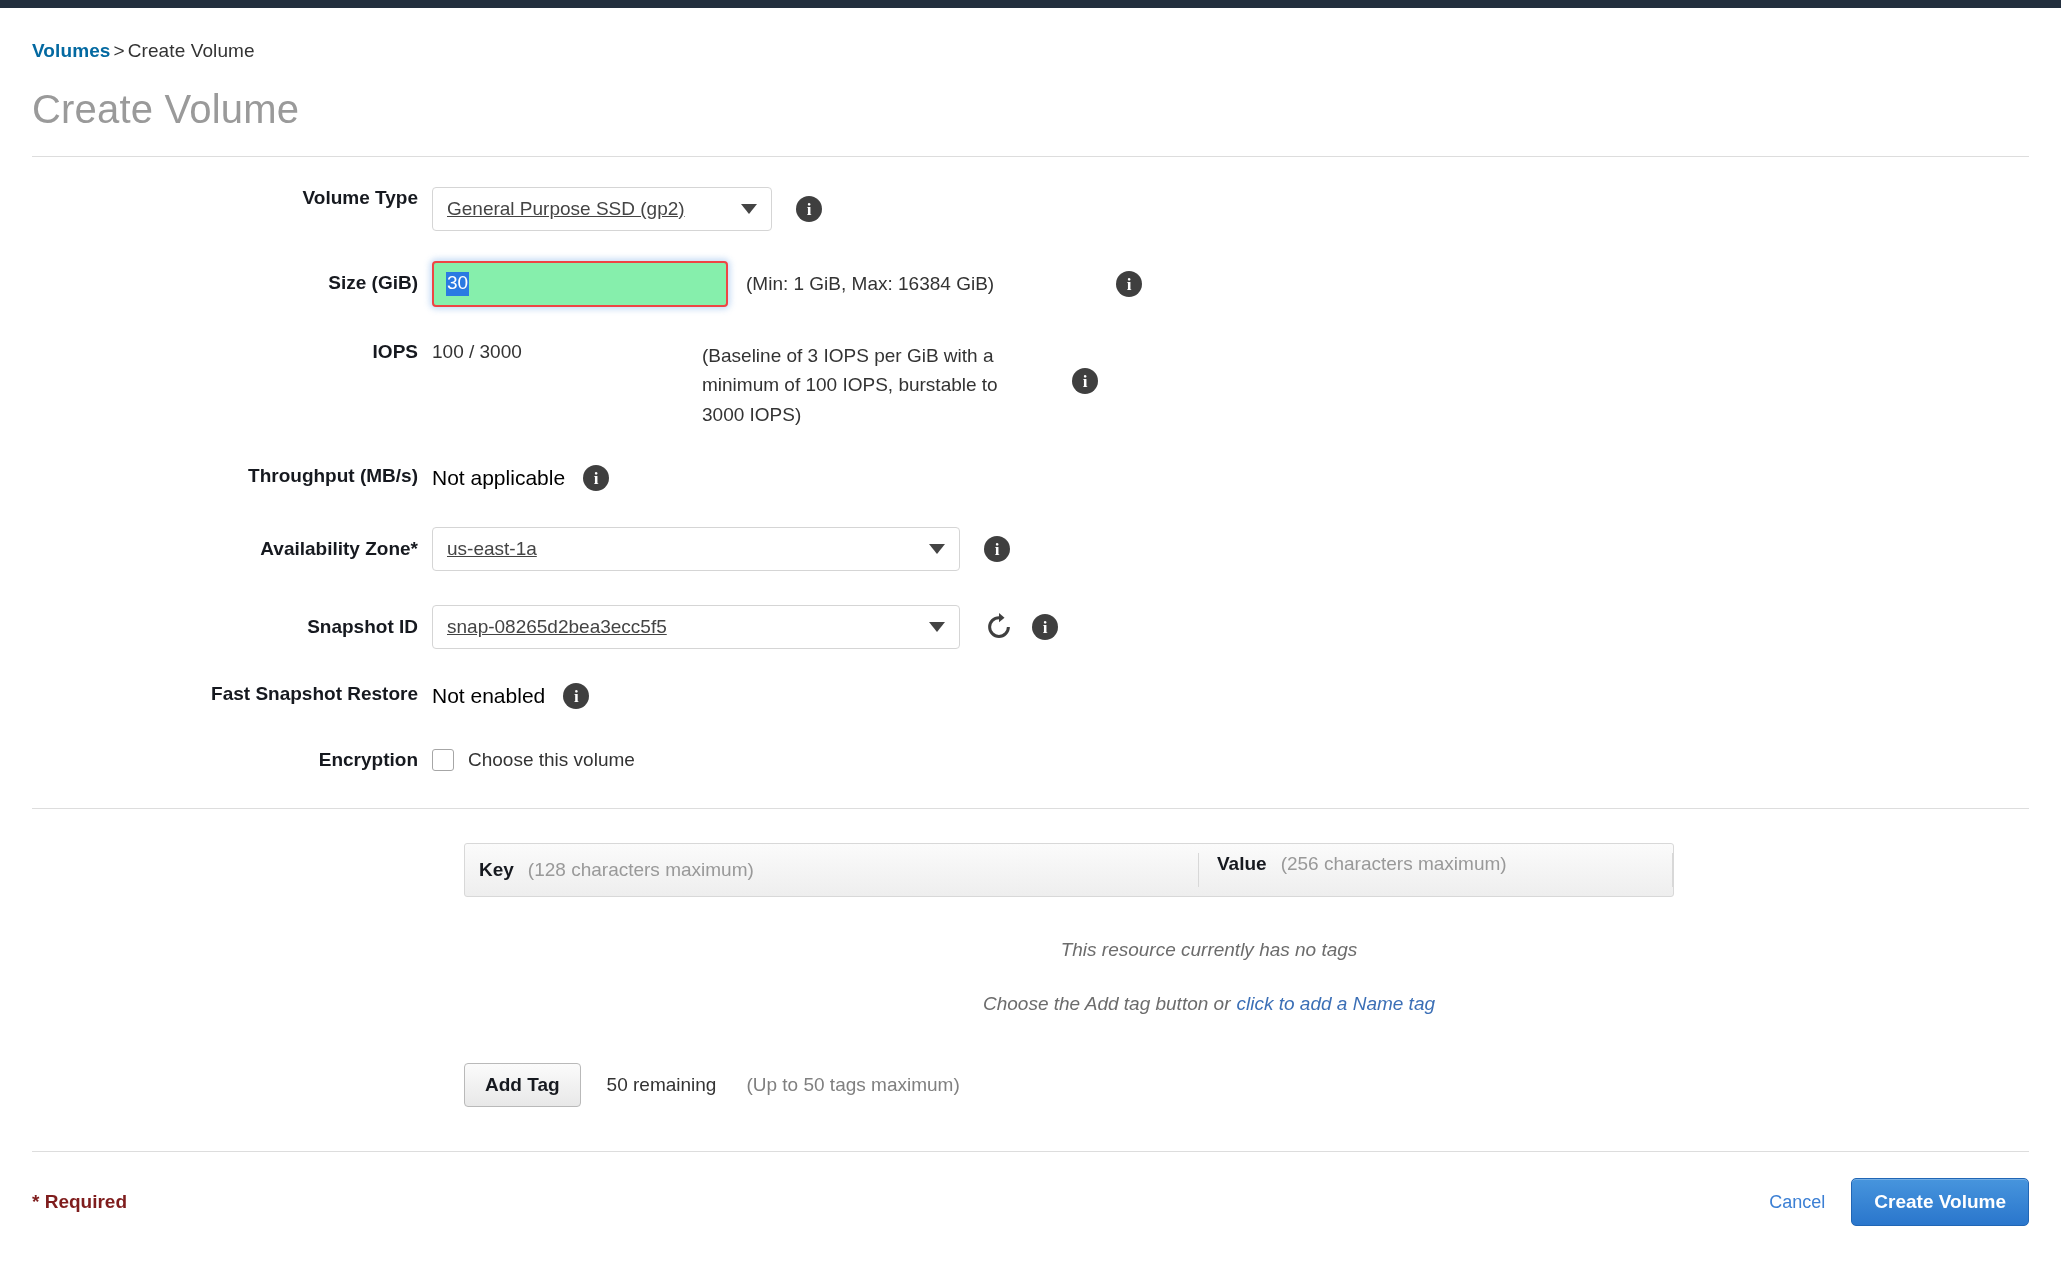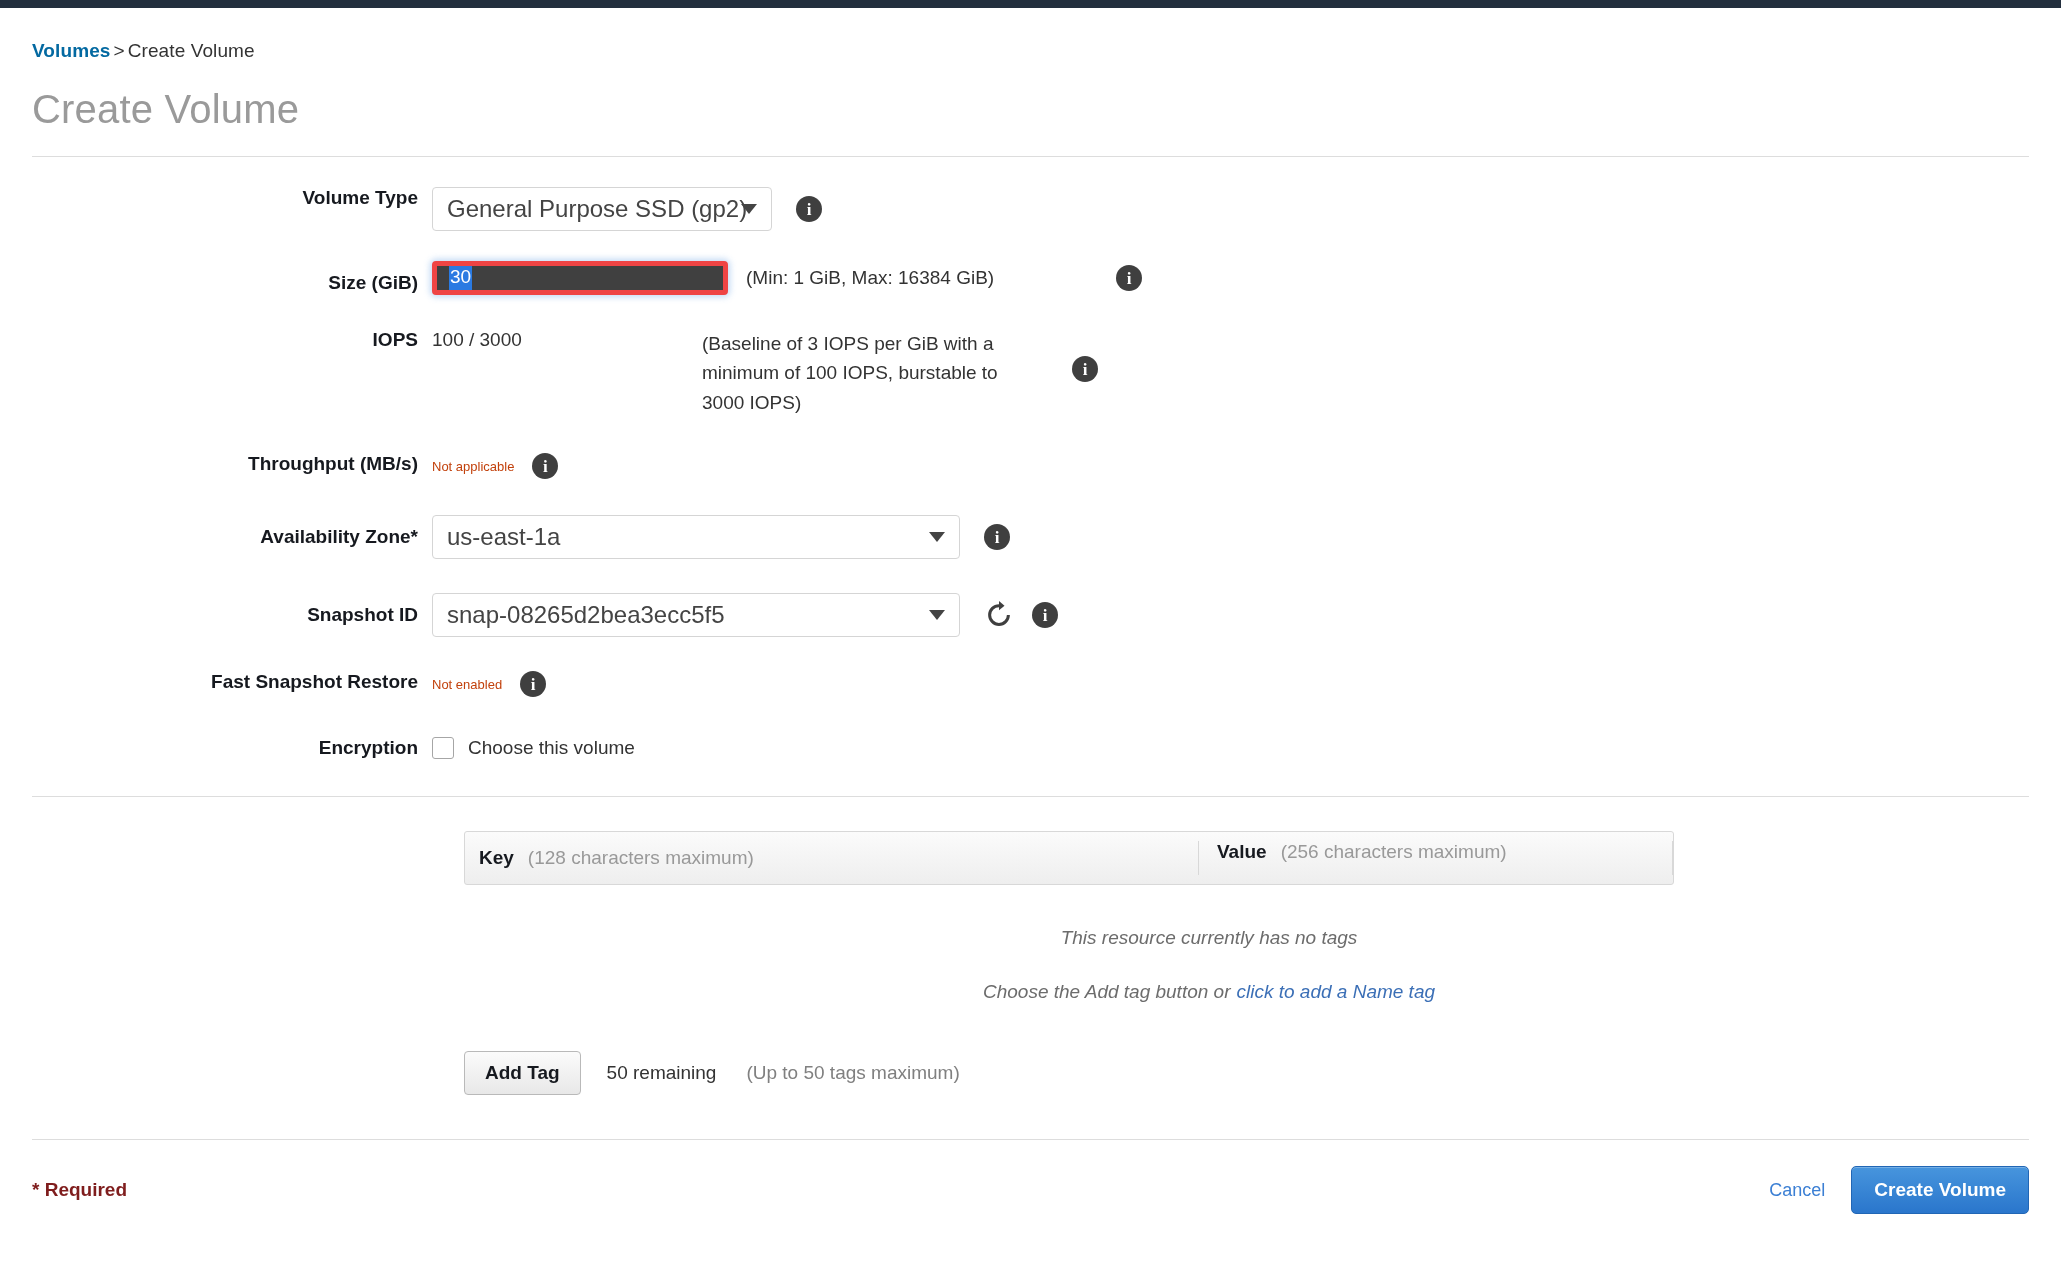--- a/index.html
+++ b/index.html
@@ -98,62 +98,63 @@
     height: 44px;
     border: 1px solid #d5d5d5;
     border-radius: 4px;
     background: #ffffff;
     display: flex;
     align-items: center;
     box-sizing: border-box;
     cursor: pointer;
   }
   .sel .sel-text {
-    font-size: 24px;
+    font-size: 19px;
     color: #444444;
     padding: 0 14px;
     white-space: nowrap;
+    text-decoration: underline;
   }
   .sel .caret {
     position: absolute;
     right: 14px;
     width: 0;
     height: 0;
     border-left: 8px solid transparent;
     border-right: 8px solid transparent;
     border-top: 10px solid #444444;
   }
   .sel-volume-type { width: 340px; }
   .sel-az { width: 528px; }
   .sel-snap { width: 528px; }
 
   
   .size-input-wrap {
     width: 296px;
-    height: 34px;
-    border: 5px solid #ef4444;
+    height: 46px;
+    border: 2px solid #ef4444;
     border-radius: 4px;
-    background: #404040;
+    background: #86efac;
     box-shadow: 0 0 6px 2px rgba(120,170,230,0.45);
     display: flex;
     align-items: center;
     box-sizing: border-box;
     padding: 0 12px;
   }
   .size-input-val {
     font-size: 19px;
     color: #ffffff;
     background: #2a7ae2;
     padding: 1px 1px 2px 1px;
     line-height: 1.1;
   }
 
   .plain-val {
-    font-size: 13px;
-    color: #c2410c;
+    font-size: 21px;
+    color: #000000;
     white-space: nowrap;
   }
 
   .hint {
     font-size: 19px;
     color: #333333;
     white-space: nowrap;
   }
 
   .iops-val {

